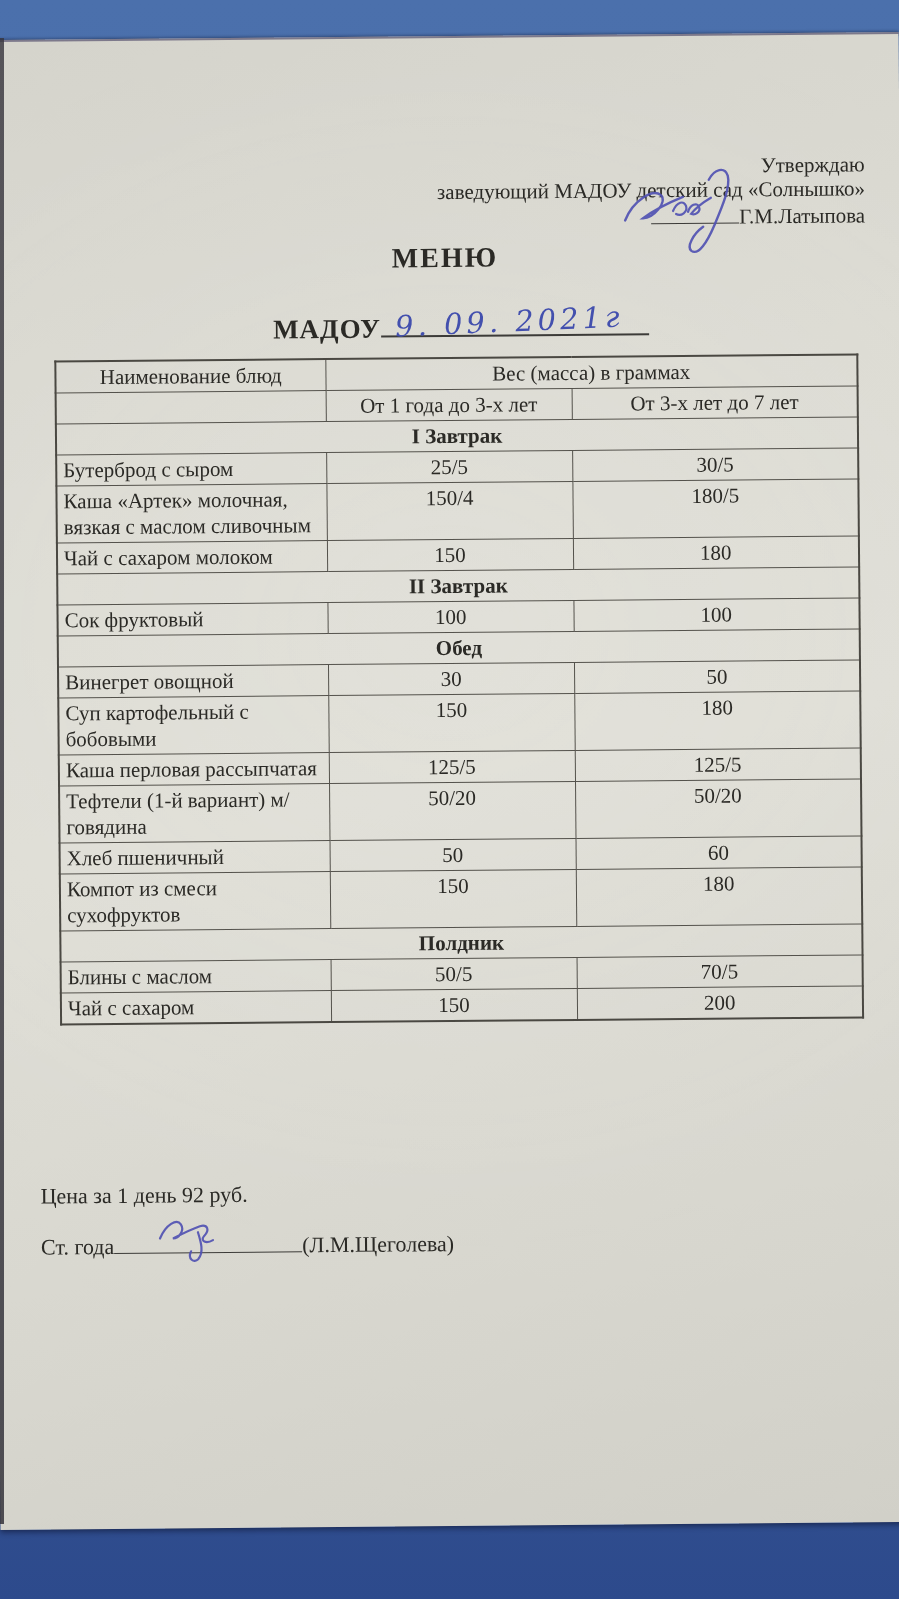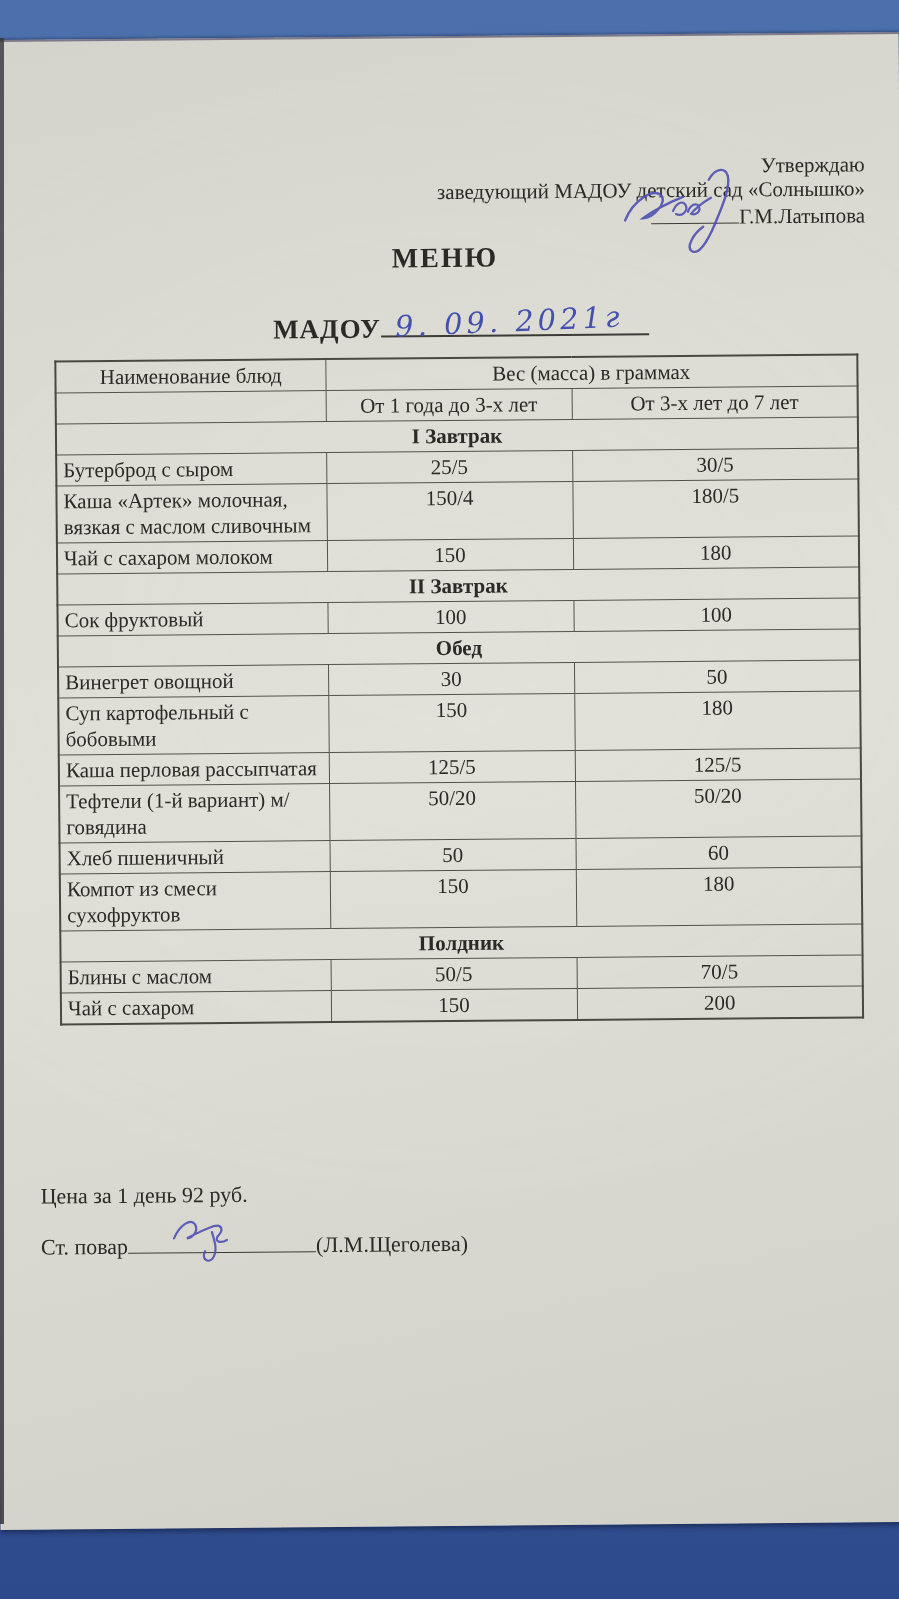--- a/index.html
+++ b/index.html
@@ -157,20 +157,20 @@
           <td class="name-cell">Чай с сахаром</td>
           <td class="weight-cell">150</td>
           <td class="weight-cell">200</td>
         </tr>
       </tbody>
   </table>
 
   <div class="price-text">Цена за 1 день 92 руб.</div>
 
   <div class="cook-row">
-    <span>Ст. повар</span><span class="cook-underline"><svg class="cook-sig" viewBox="0 0 112 62">
+    <span>Ст. года</span><span class="cook-underline"><svg class="cook-sig" viewBox="0 0 112 62">
       <path class="ink" stroke-width="2.2" d="M6,36 C12,22 23,16 27,22 C31,28 25,36 19,36 C27,32 40,26 46,24 C54,22 56,28 50,34 C46,39 52,42 59,38"></path>
       <path class="ink" stroke-width="2.2" d="M44,30 C47,40 50,50 44,57 C40,61 33,57 37,49"></path>
     </svg></span><span>(Л.М.Щеголева)</span>
   </div>
 
 </div>
 <div class="edge-shadow"></div>
 
 </body></html>

